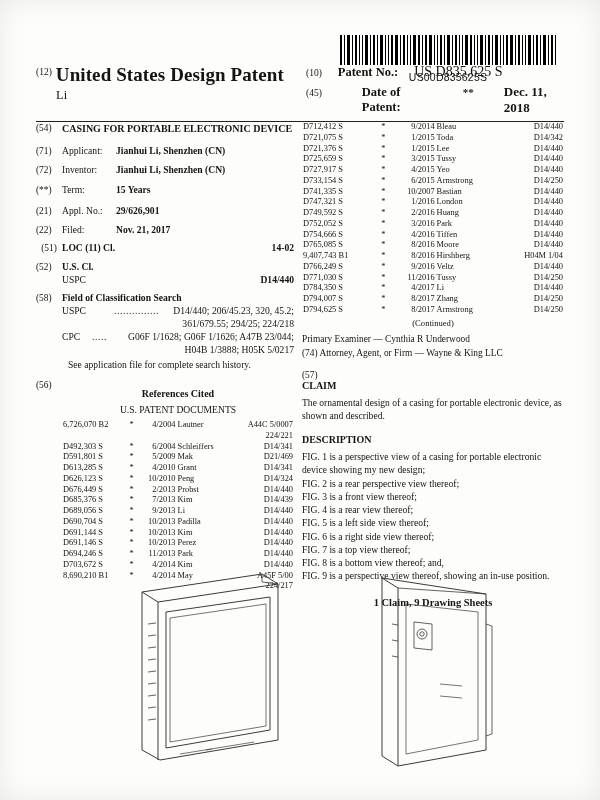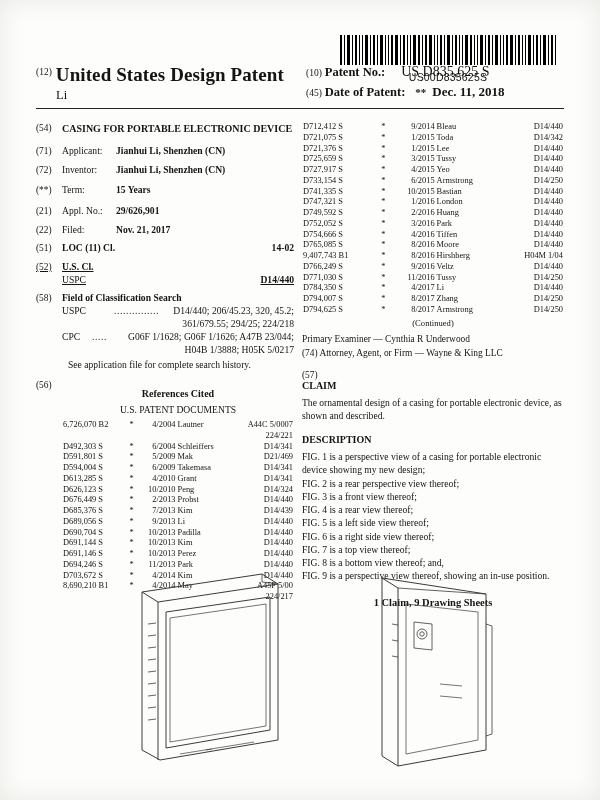--- a/index.html
+++ b/index.html
@@ -91,21 +91,21 @@
     margin-top: 2px;
   }
   .pn-row {
     display: flex;
     align-items: baseline;
     font-size: 12.5px;
   }
   .pn-code {
     font-size: 9.5px;
     vertical-align: super;
-    margin-right: 3px;
+    margin-right: 16px;
   }
   .pn-label {
     font-weight: bold;
   }
   .pn-value {
     font-weight: normal;
     font-size: 14px;
     margin-left: 16px;
   }
   .dt-value {
@@ -328,21 +328,21 @@
           <span class="big-title">United States Design Patent</span>
         </div>
         <div class="applicant-line">Li</div>
       </div>
       <div class="hdr-right">
         <div class="pn-row">
           <span class="pn-code">(10)</span>
           <span class="pn-label">Patent No.:</span>
           <span class="pn-value">US D835,625 S</span>
         </div>
-        <div class="pn-row" style="margin-top:4px;">
+        <div class="pn-row" style="margin-top:4px;gap:24px;">
           <span class="pn-code">(45)</span>
           <span class="pn-label">Date of Patent:</span>
           <span class="stars">**</span>
           <span class="dt-value">Dec. 11, 2018</span>
         </div>
       </div>
     </div>
     <div class="rule"></div>
   </div>
 
@@ -383,29 +383,29 @@
         </div>
       </div>
 
       <div class="fld" style="margin-top:6px;">
         <div class="tag">(22)</div>
         <div class="body">
           <span class="inline-label">Filed:</span><span class="bold">Nov. 21, 2017</span>
         </div>
       </div>
 
-      <div class="fld" style="margin-top:6px;">
+      <div class="fld" style="margin-top:6px;text-align:center;">
         <div class="tag">(51)</div>
         <div class="body" style="display:flex;justify-content:space-between;">
           <span class="bold">LOC (11) Cl.</span>
           <span class="bold">14-02</span>
         </div>
       </div>
 
-      <div class="fld" style="margin-top:2px;text-decoration:underline;">
+      <div class="fld" style="margin-top:2px;">
         <div class="tag">(52)</div>
         <div class="body">
           <div class="bold">U.S. Cl.</div>
           <div style="display:flex;justify-content:space-between;">
             <span>USPC</span>
             <span class="bold">D14/440</span>
           </div>
         </div>
       </div>
 
@@ -458,27 +458,20 @@
                     <td class="c-class">D14/341</td>
                   </tr>
                   <tr>
                     <td class="c-num">D591,801 S</td>
                     <td class="c-star">*</td>
                     <td class="c-date">5/2009</td>
                     <td class="c-name">Mak</td>
                     <td class="c-class">D21/469</td>
                   </tr>
                   <tr>
-                    <td class="c-num">D594,004 S</td>
-                    <td class="c-star">*</td>
-                    <td class="c-date">6/2009</td>
-                    <td class="c-name">Takemasa</td>
-                    <td class="c-class">D14/341</td>
-                  </tr>
-                  <tr>
                     <td class="c-num">D613,285 S</td>
                     <td class="c-star">*</td>
                     <td class="c-date">4/2010</td>
                     <td class="c-name">Grant</td>
                     <td class="c-class">D14/341</td>
                   </tr>
                   <tr>
                     <td class="c-num">D626,123 S</td>
                     <td class="c-star">*</td>
                     <td class="c-date">10/2010</td>
@@ -603,21 +596,21 @@
               <tr>
                 <td class="c-num">D733,154 S</td>
                 <td class="c-star">*</td>
                 <td class="c-date">6/2015</td>
                 <td class="c-name">Armstrong</td>
                 <td class="c-class">D14/250</td>
               </tr>
               <tr>
                 <td class="c-num">D741,335 S</td>
                 <td class="c-star">*</td>
-                <td class="c-date">10/2015</td>
+                <td class="c-date">10/2007</td>
                 <td class="c-name">Bastian</td>
                 <td class="c-class">D14/440</td>
               </tr>
               <tr>
                 <td class="c-num">D747,321 S</td>
                 <td class="c-star">*</td>
                 <td class="c-date">1/2016</td>
                 <td class="c-name">London</td>
                 <td class="c-class">D14/440</td>
               </tr>

